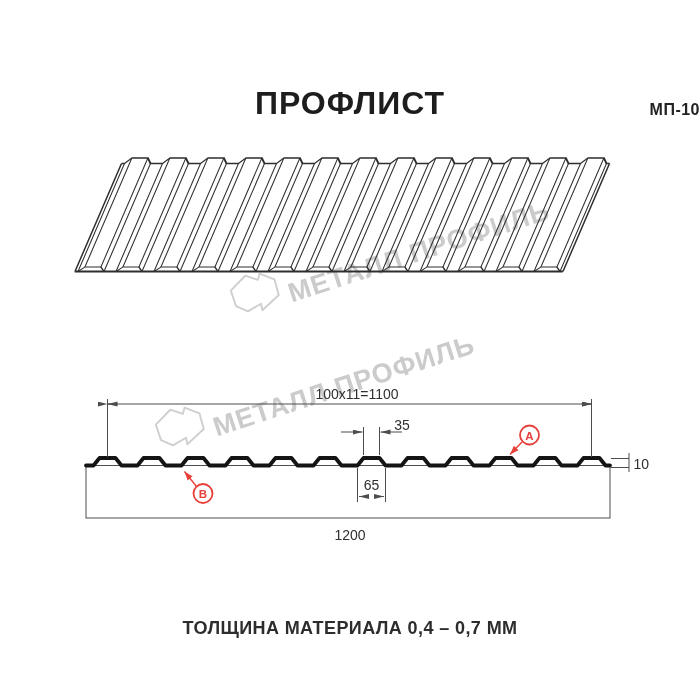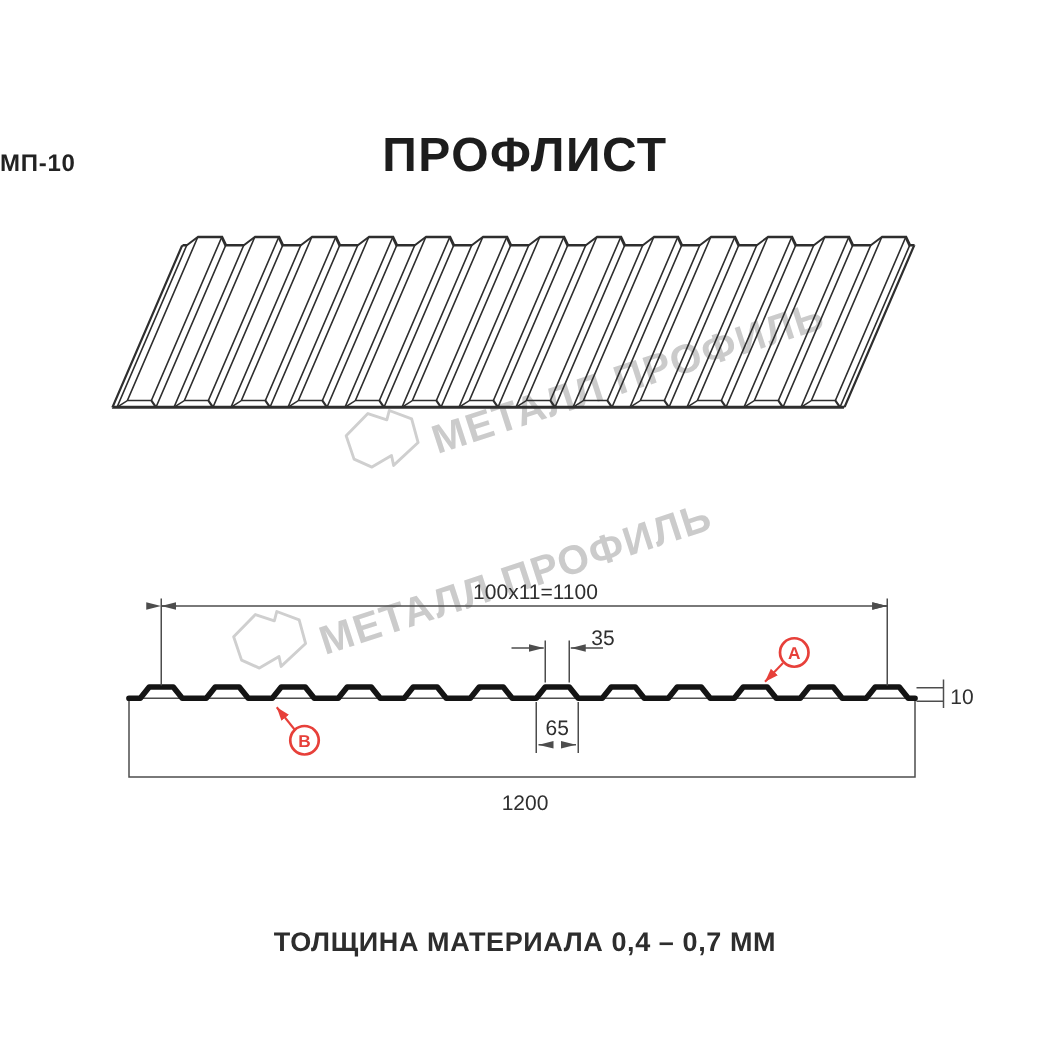--- a/index.html
+++ b/index.html
@@ -1,20 +1,20 @@
 <!DOCTYPE html>
 <html style="--c-accent: #e7403a; --c-watermark: #cbcbcb; --c-line: #4d4d4d; --c-profile: #141414;"><head>
 <meta charset="utf-8">
 <style>
   html,body{margin:0;padding:0;background:#fff;}
   .page{position:relative;width:700px;height:700px;background:#fff;overflow:hidden;
         font-family:"Liberation Sans",sans-serif;}
   .title{position:absolute;top:58px;left:0;right:0;text-align:center;
          font-size:32px;font-weight:800;letter-spacing:1px;color:#1d1d1d;margin-top:27px;}
-  .subtitle{position:absolute;top:101px;left:0;right:0;text-align:left;
+  .subtitle{position:absolute;top:101px;left:0;right:0;text-align:right;
             font-size:16px;font-weight:700;letter-spacing:.5px;color:#222;}
   .footer{position:absolute;top:618px;left:0;right:0;text-align:center;
           font-size:18px;font-weight:700;letter-spacing:.4px;color:#2d2d2d;}
   .wm{position:absolute;width:0;height:0;}
   .wm-logo{position:absolute;left:0;top:0;transform:rotate(-12deg);}
   .wm-text{position:absolute;left:62px;top:8px;transform-origin:0 50%;
            transform:rotate(-18deg);white-space:nowrap;display:inline-block;
            font-size:27px;font-weight:700;letter-spacing:1px;
            color:var(--c-watermark,#cbcbcb);}
   svg.art{position:absolute;left:0;top:0;z-index:2;}

